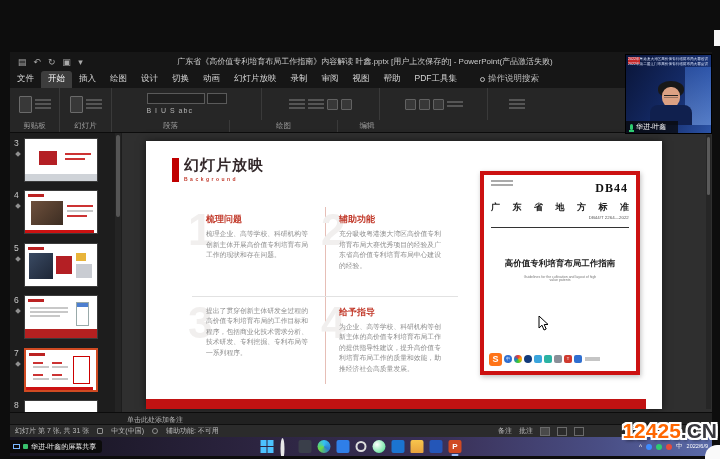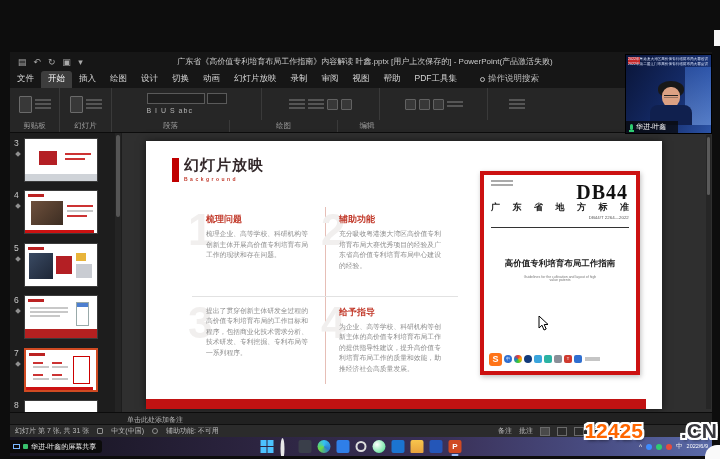--- a/index.html
+++ b/index.html
@@ -113,21 +113,21 @@
   .cell{position:absolute;width:50%;height:50%;padding:10px 14px 0 14px;}
   .cell .wnum{position:absolute;left:-4px;top:2px;font-size:44px;font-weight:bold;color:#f1efee;z-index:0;}
   .cell h4{position:relative;z-index:1;margin:0 0 3px;font-size:9px;color:#c23a2b;}
   .cell p{position:relative;z-index:1;margin:0;font-size:6.8px;line-height:1.55;color:#8d8d8d;}
   .s-footer{position:absolute;left:0;bottom:0;width:500px;height:10px;background:#c11212;}
 
   
   .doc{position:absolute;left:334px;top:30px;width:160px;height:204px;background:#fff;
        border:4px solid #cc1111;box-shadow:1px 2px 5px rgba(0,0,0,.25);padding:5px 7px;}
   .ics i{display:block;width:22px;height:2px;background:#aaa;margin-bottom:2px;}
-  .db44{position:absolute;right:8px;top:6px;font-size:20px;font-weight:bold;color:#111;
+  .db44{position:absolute;right:8px;top:6px;font-size:12px;font-weight:bold;color:#111;
         font-family:"Liberation Serif",serif;letter-spacing:1px;}
   .std-label{position:absolute;left:7px;right:7px;top:26px;font-size:9px;color:#222;
              display:flex;justify-content:space-between;font-weight:bold;}
   .std-no{position:absolute;right:7px;top:40px;font-size:8px;color:#555;
           transform:scale(.55);transform-origin:100% 0;}
   .doc-hr{position:absolute;left:7px;right:7px;top:52px;height:1px;background:#333;}
   .doc-title{position:absolute;left:0;right:0;top:83px;text-align:center;font-size:8.5px;
              font-weight:bold;color:#222;}
   .doc-en{position:absolute;left:0;right:0;top:96px;text-align:center;font-size:7px;color:#777;
           transform:scale(.5);}
@@ -174,21 +174,21 @@
            color:#eee;font-size:6.5px;}
   .tray-date{text-align:right;line-height:1.1;font-size:5.5px;color:#fff;}
   .tray-dot{width:6px;height:6px;border-radius:50%;display:inline-block;}
 
   
   .watermark{position:absolute;right:3px;top:419px;z-index:60;font-size:21px;font-weight:800;
              white-space:nowrap;letter-spacing:0;
              text-shadow:-2px -2px 0 #fff,2px -2px 0 #fff,-2px 2px 0 #fff,2px 2px 0 #fff,
                          0 -2px 0 #fff,0 2px 0 #fff,-2px 0 0 #fff,2px 0 0 #fff,2px 3px 3px rgba(0,0,0,.45);}
   .watermark .wm-num{color:#ff6600;}
-  .watermark .wm-cn{color:#38383e;padding-left:38px;}
+  .watermark .wm-cn{color:#38383e;}
   .sliver-top{position:absolute;right:0;top:30px;width:6px;height:16px;background:#f5f5f5;z-index:45;}
   .corner-br{position:absolute;right:0;bottom:0;width:15px;height:14px;background:#fafafa;
              border-top-left-radius:12px;z-index:55;}
 </style>
 </head>
 <body>
 
 <div id="app">
 
   <div class="sliver-top"></div>

